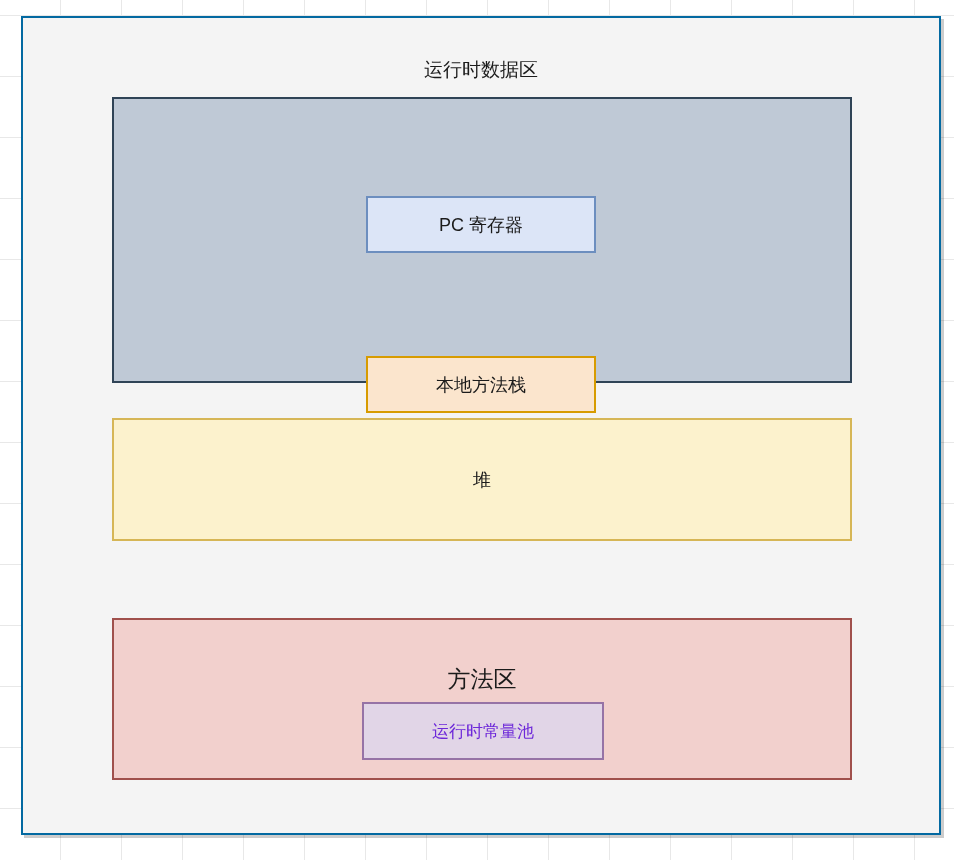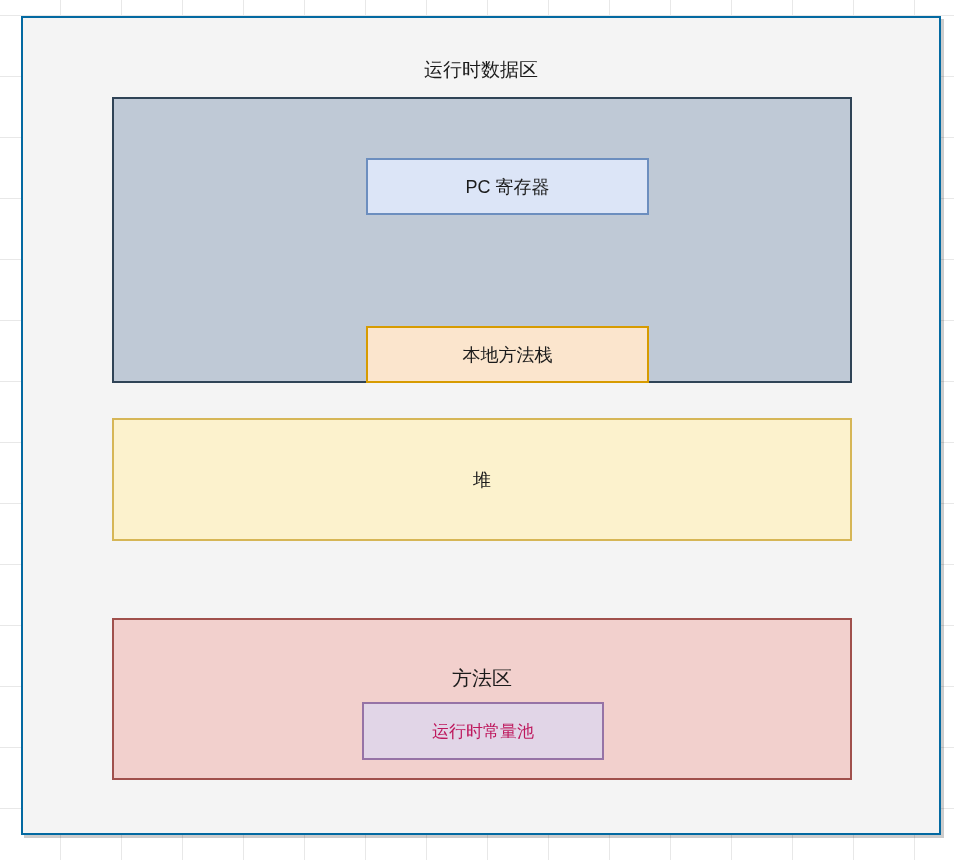--- a/index.html
+++ b/index.html
@@ -66,43 +66,44 @@
     height: 286px;
     box-sizing: border-box;
     background: #bfc9d6;
     border: 2px solid #2f4356;
   }
 
   
   .inner-box {
     position: absolute;
     left: 252px;
-    width: 283px;
+    width: 230px;
     height: 57px;
     box-sizing: border-box;
     display: flex;
     align-items: center;
     justify-content: center;
     font-size: 18px;
     color: #1b1b1b;
     white-space: nowrap;
+    margin-top: 38px;
   }
 
   #box-pc-register {
     top: 59px;
     background: #dce5f7;
     border: 2px solid #6c8ebf;
   }
   #box-jvm-stack {
     top: 139px;
     background: #d7e4cd;
     border: 2px solid #82b366;
   }
   #box-native-method-stack {
-    top: 227px;
+    top: 219px;
     background: #fbe5cd;
     border: 2px solid #d79b00;
   }
 
   
   #heap-area {
     position: absolute;
     left: 89px;
     top: 400px;
     width: 740px;
@@ -124,37 +125,37 @@
     top: 600px;
     width: 740px;
     height: 162px;
     box-sizing: border-box;
     background: #f2d0cd;
     border: 2px solid #a0504c;
   }
 
   #method-area > .panel-title {
     top: 48px;
-    font-size: 20px;
+    font-size: 23px;
   }
 
   #box-runtime-constant-pool {
     position: absolute;
     left: 248px;
     top: 82px;
     width: 242px;
     height: 58px;
     box-sizing: border-box;
     background: #e1d5e7;
     border: 2px solid #9673a6;
     display: flex;
     align-items: center;
     justify-content: center;
     font-size: 17px;
-    color: #be185d;
+    color: #6d28d9;
     white-space: nowrap;
   }
 </style>
 </head>
 <body>
 
 <div id="grid-background"></div>
 
 <div id="runtime-data-area">
 

